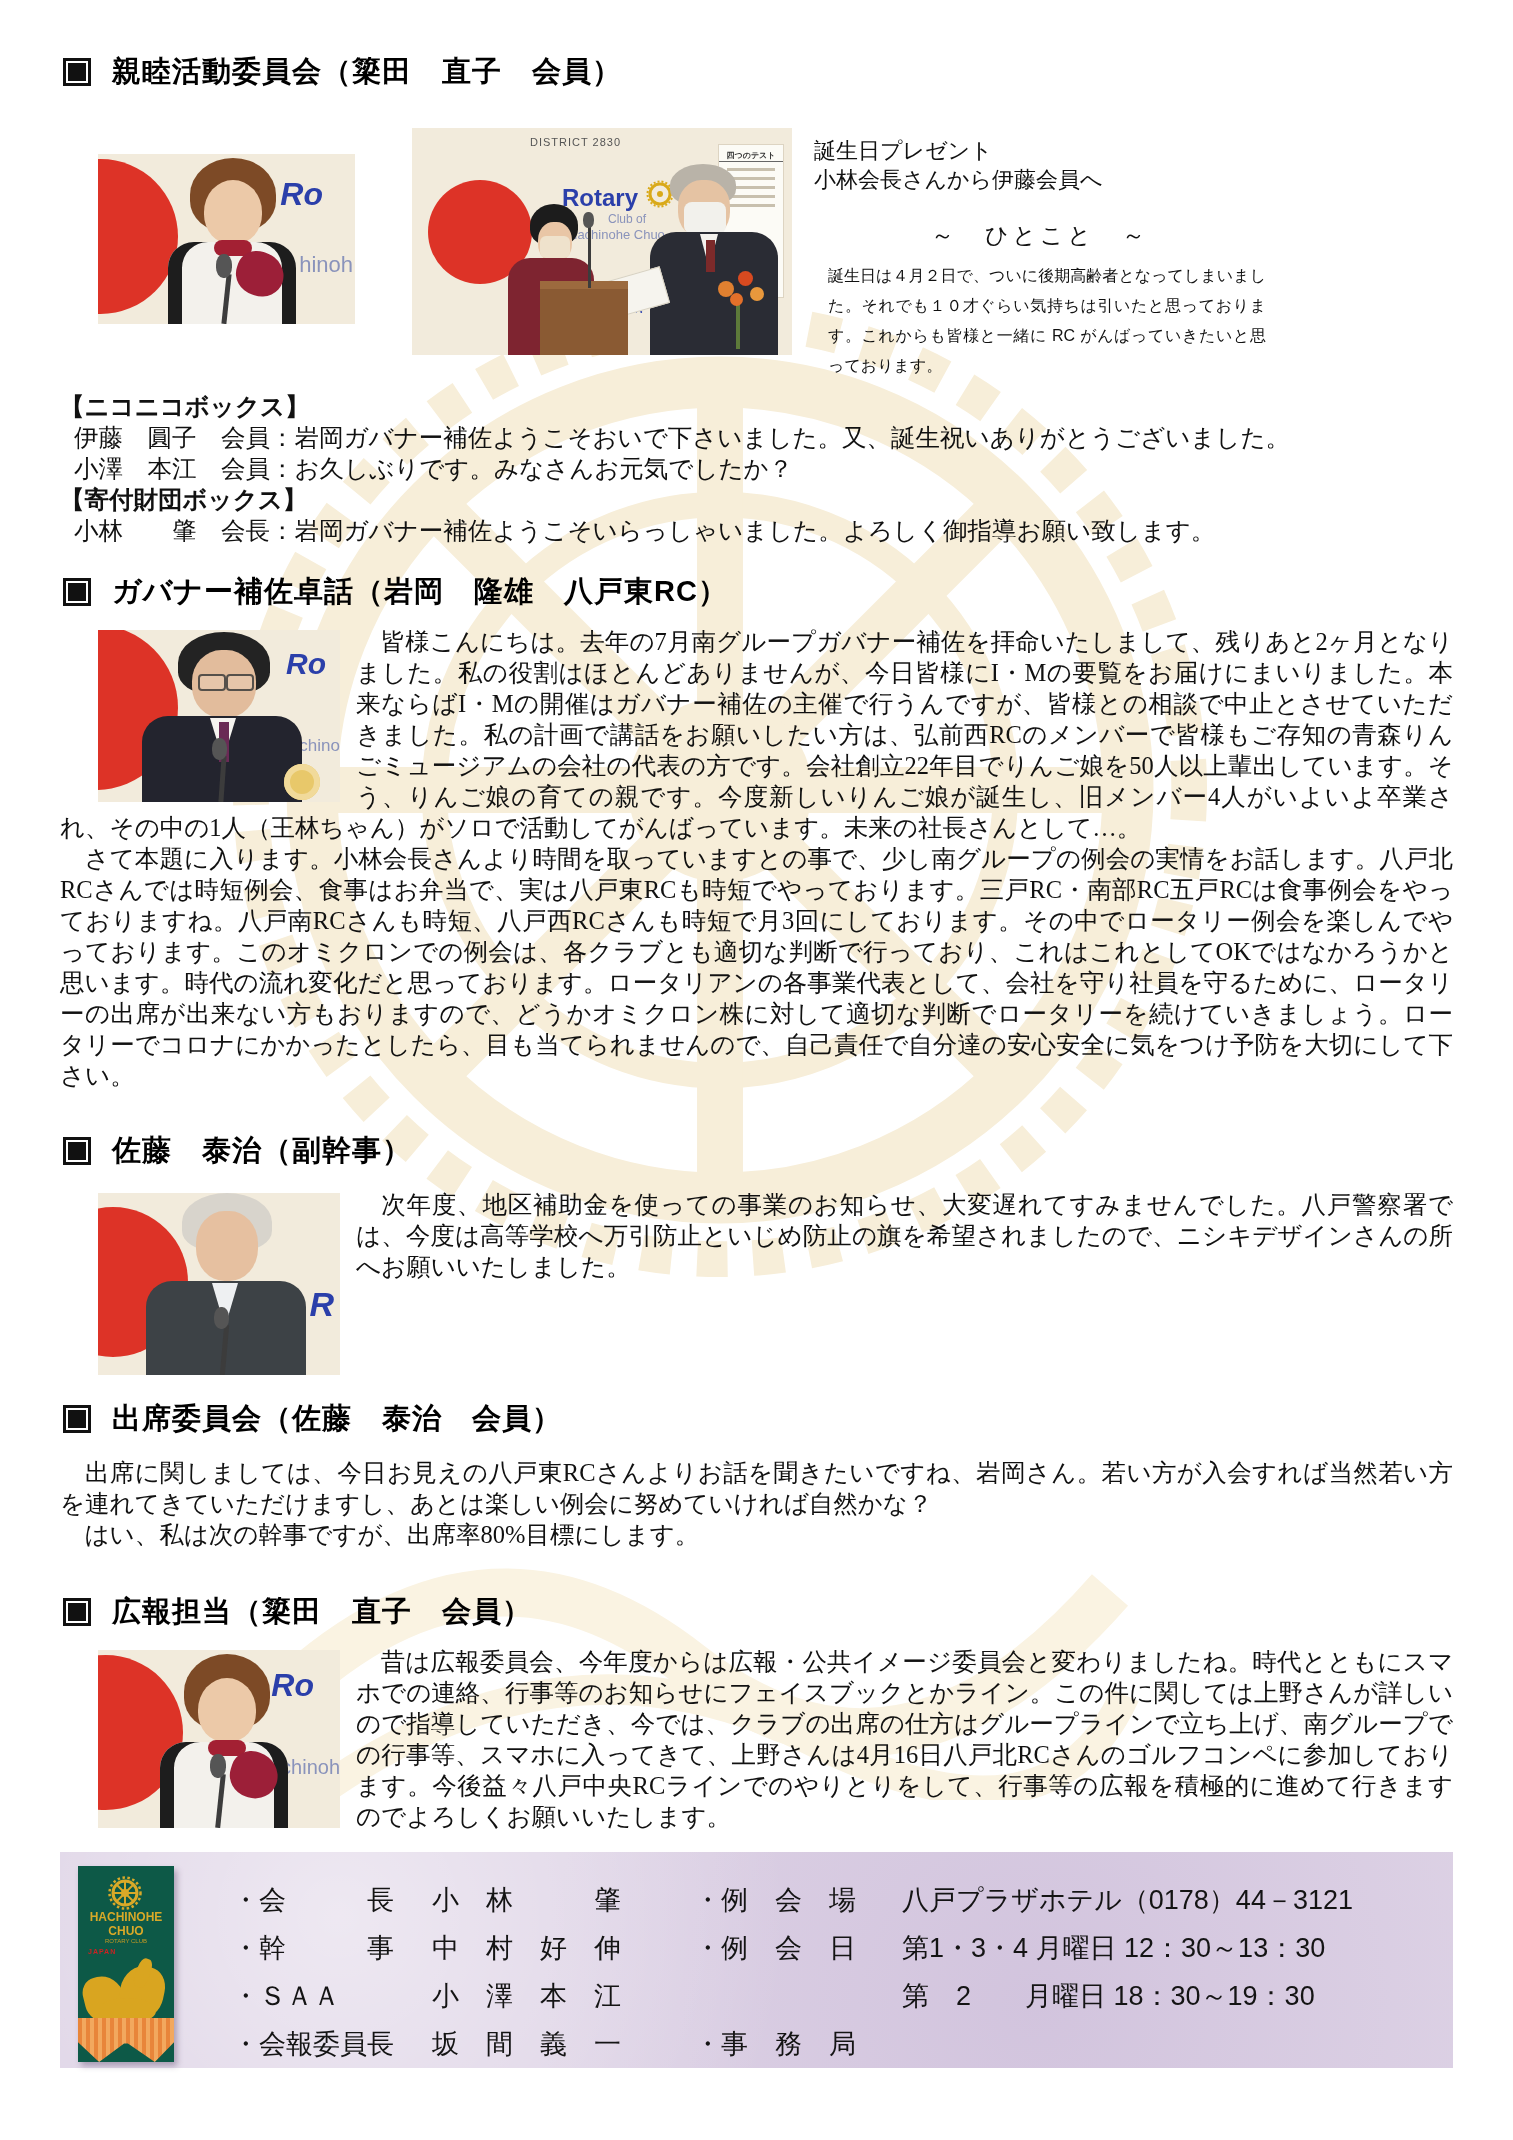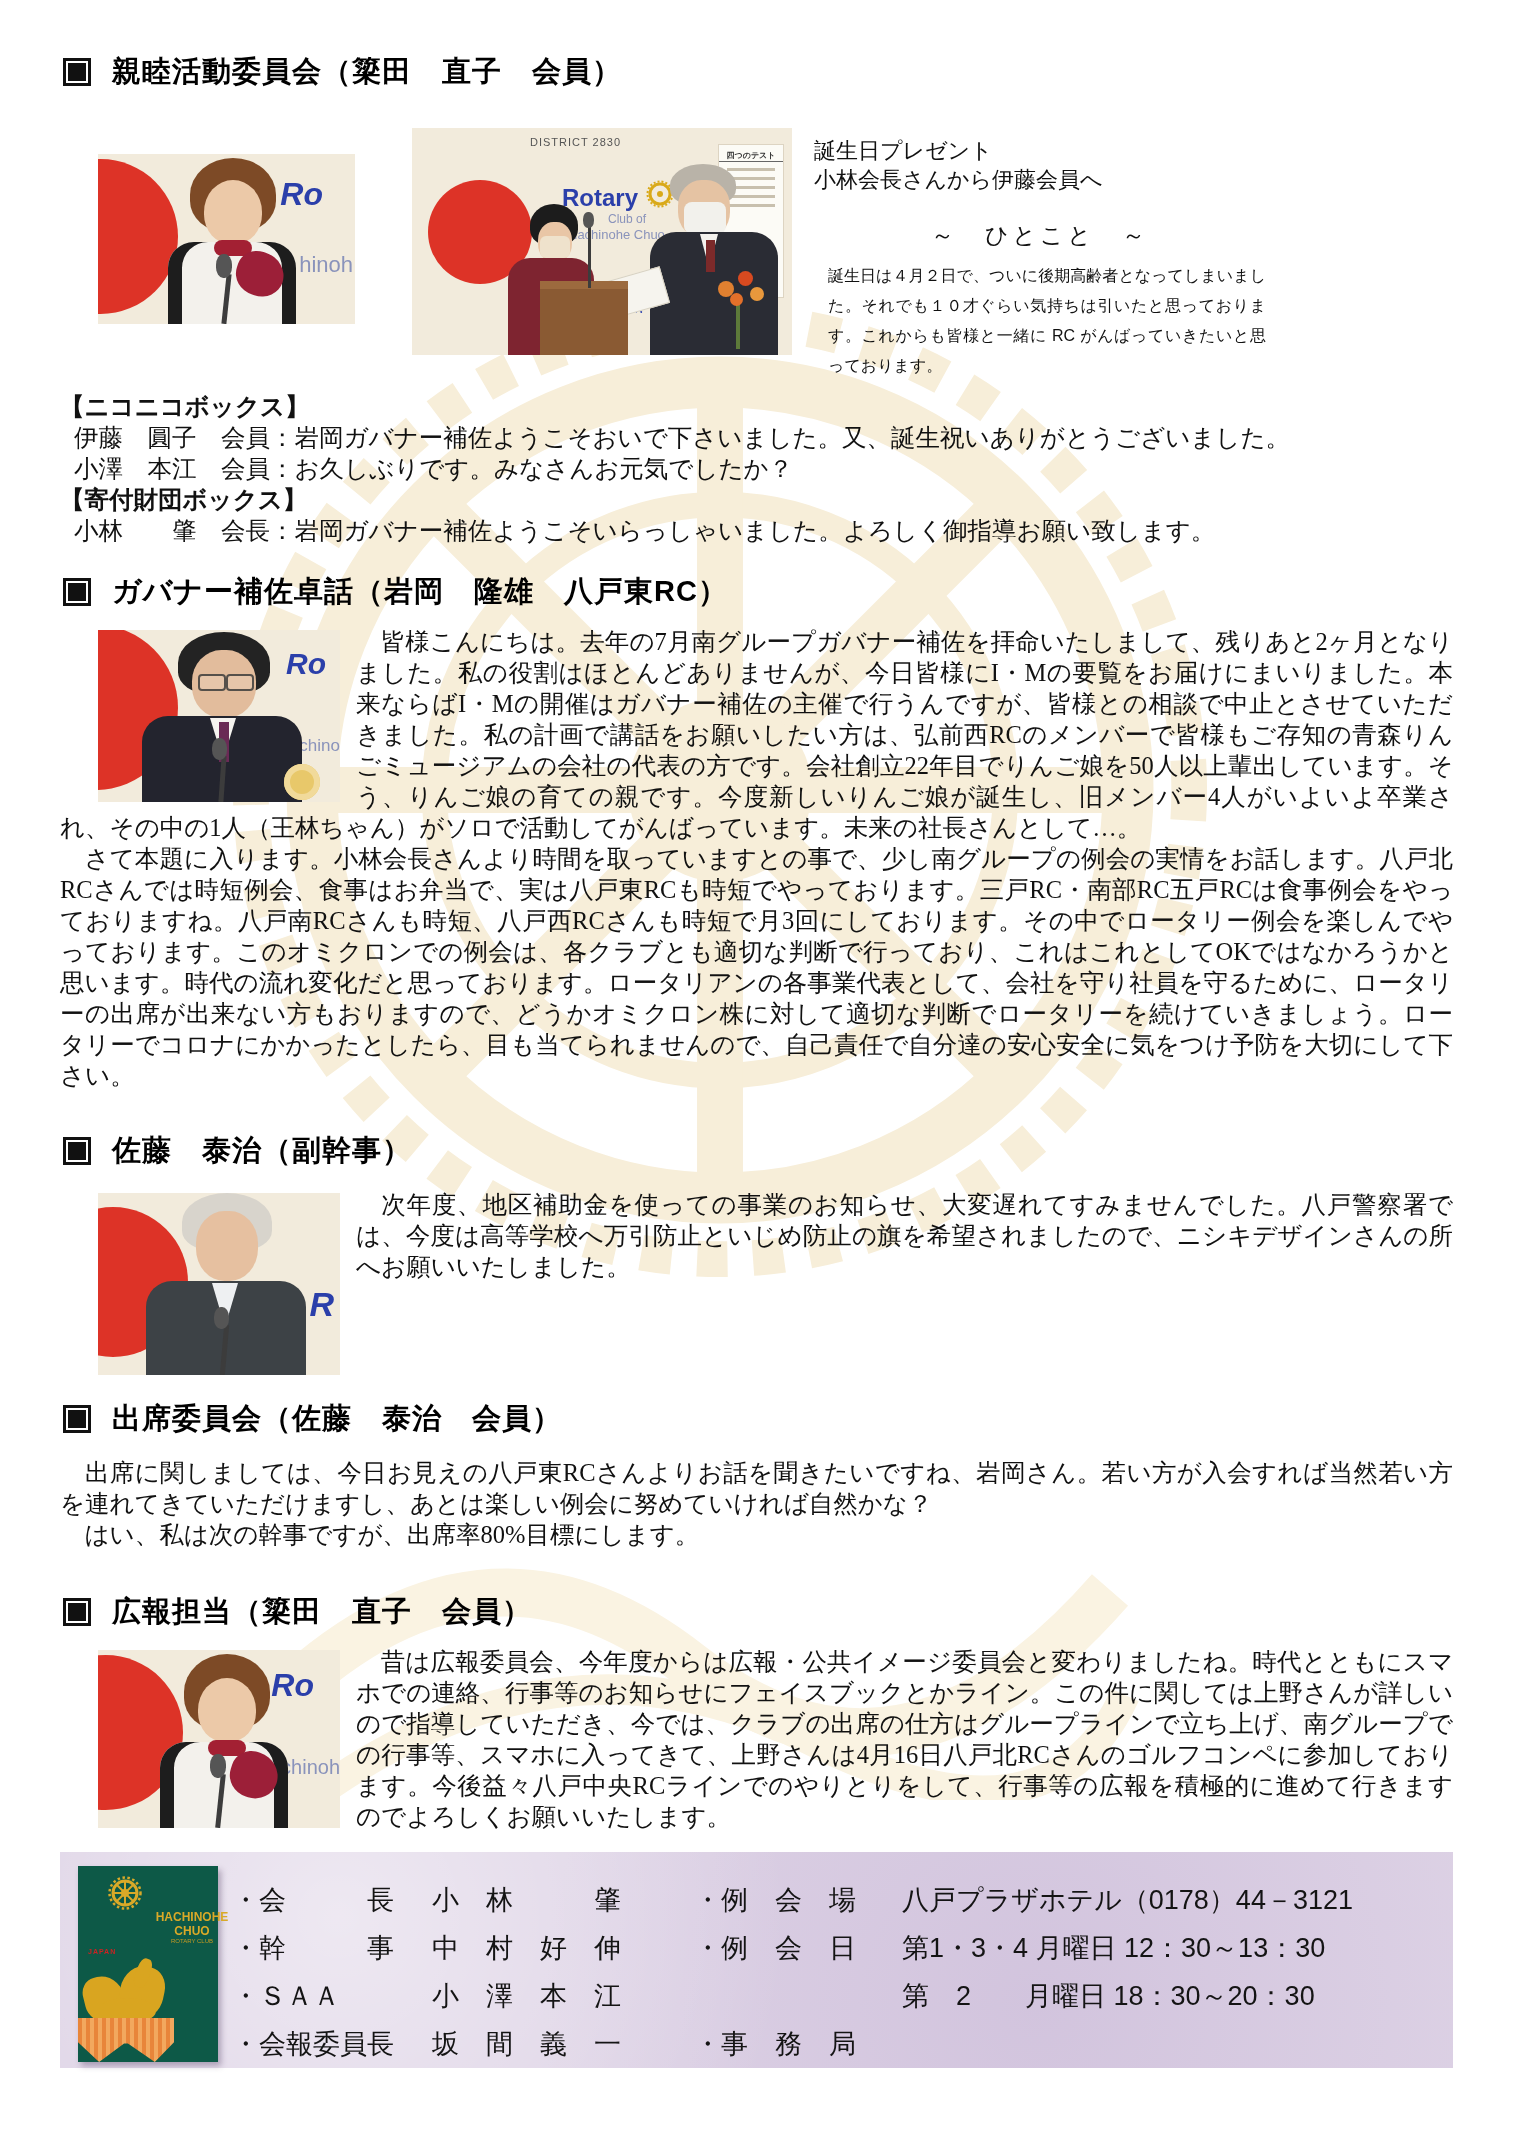--- a/index.html
+++ b/index.html
@@ -50,21 +50,21 @@
       radial-gradient(circle at 70% 70%, rgba(199,182,214,.5), rgba(255,255,255,0) 50%),
       #ddd2e5;
   }
   #footer .rows{padding:24px 10px 0 172px;font-family:"Liberation Sans","DejaVu Sans",sans-serif;font-size:27px;color:#141414;}
   #footer .frow{display:flex;line-height:48px;}
   #footer .c-role{width:200px;flex:none;}
   #footer .c-name{width:262px;flex:none;}
   #footer .c-label{width:208px;flex:none;}
   #footer .c-value{flex:1;}
   
-  #banner{position:absolute;left:18px;top:14px;width:96px;height:196px;z-index:3;padding-left:44px;}
+  #banner{position:absolute;left:18px;top:14px;width:96px;height:196px;z-index:3;}
   #banner .cloth{position:absolute;inset:0;background:#0d5947;box-shadow:3px 4px 6px rgba(60,40,80,.35);}
   #banner .bwheel{position:absolute;left:28px;top:8px;}
   #banner .btxt1{position:absolute;top:44px;width:100%;text-align:center;color:#d9a928;font:bold 12px "Liberation Sans","DejaVu Sans",sans-serif;letter-spacing:0;}
   #banner .btxt2{position:absolute;top:58px;width:100%;text-align:center;color:#d9a928;font:bold 12px "Liberation Sans","DejaVu Sans",sans-serif;}
   #banner .btxt3{position:absolute;top:72px;width:100%;text-align:center;color:#c79a22;font:6px "Liberation Sans","DejaVu Sans",sans-serif;}
   #banner .btxt4{position:absolute;top:82px;left:10px;color:#cc2222;font:bold 7px "Liberation Sans","DejaVu Sans",sans-serif;letter-spacing:1px;}
   #banner .art{position:absolute;left:0;top:92px;width:96px;height:66px;overflow:hidden;}
   #banner .art .blob{position:absolute;background:#d9a520;}
   #banner .fringe{position:absolute;left:0;top:152px;width:96px;height:44px;
     background:repeating-linear-gradient(90deg,#e8853a 0 4px,#f2a85e 4px 8px);
@@ -290,21 +290,21 @@
         <div class="frow">
           <span class="c-role">・幹　　　事</span>
           <span class="c-name">中　村　好　伸</span>
           <span class="c-label">・例　会　日</span>
           <span class="c-value">第1・3・4 月曜日 12：30～13：30</span>
         </div>
         <div class="frow">
           <span class="c-role">・ＳＡＡ</span>
           <span class="c-name">小　澤　本　江</span>
           <span class="c-label"></span>
-          <span class="c-value">第　2　　月曜日 18：30～20：30</span>
+          <span class="c-value">第　2　　月曜日 18：30～19：30</span>
         </div>
         <div class="frow">
           <span class="c-role">・会報委員長</span>
           <span class="c-name">坂　間　義　一</span>
           <span class="c-label">・事　務　局</span>
         </div>
       </div>
     </div>
 
   </div>

